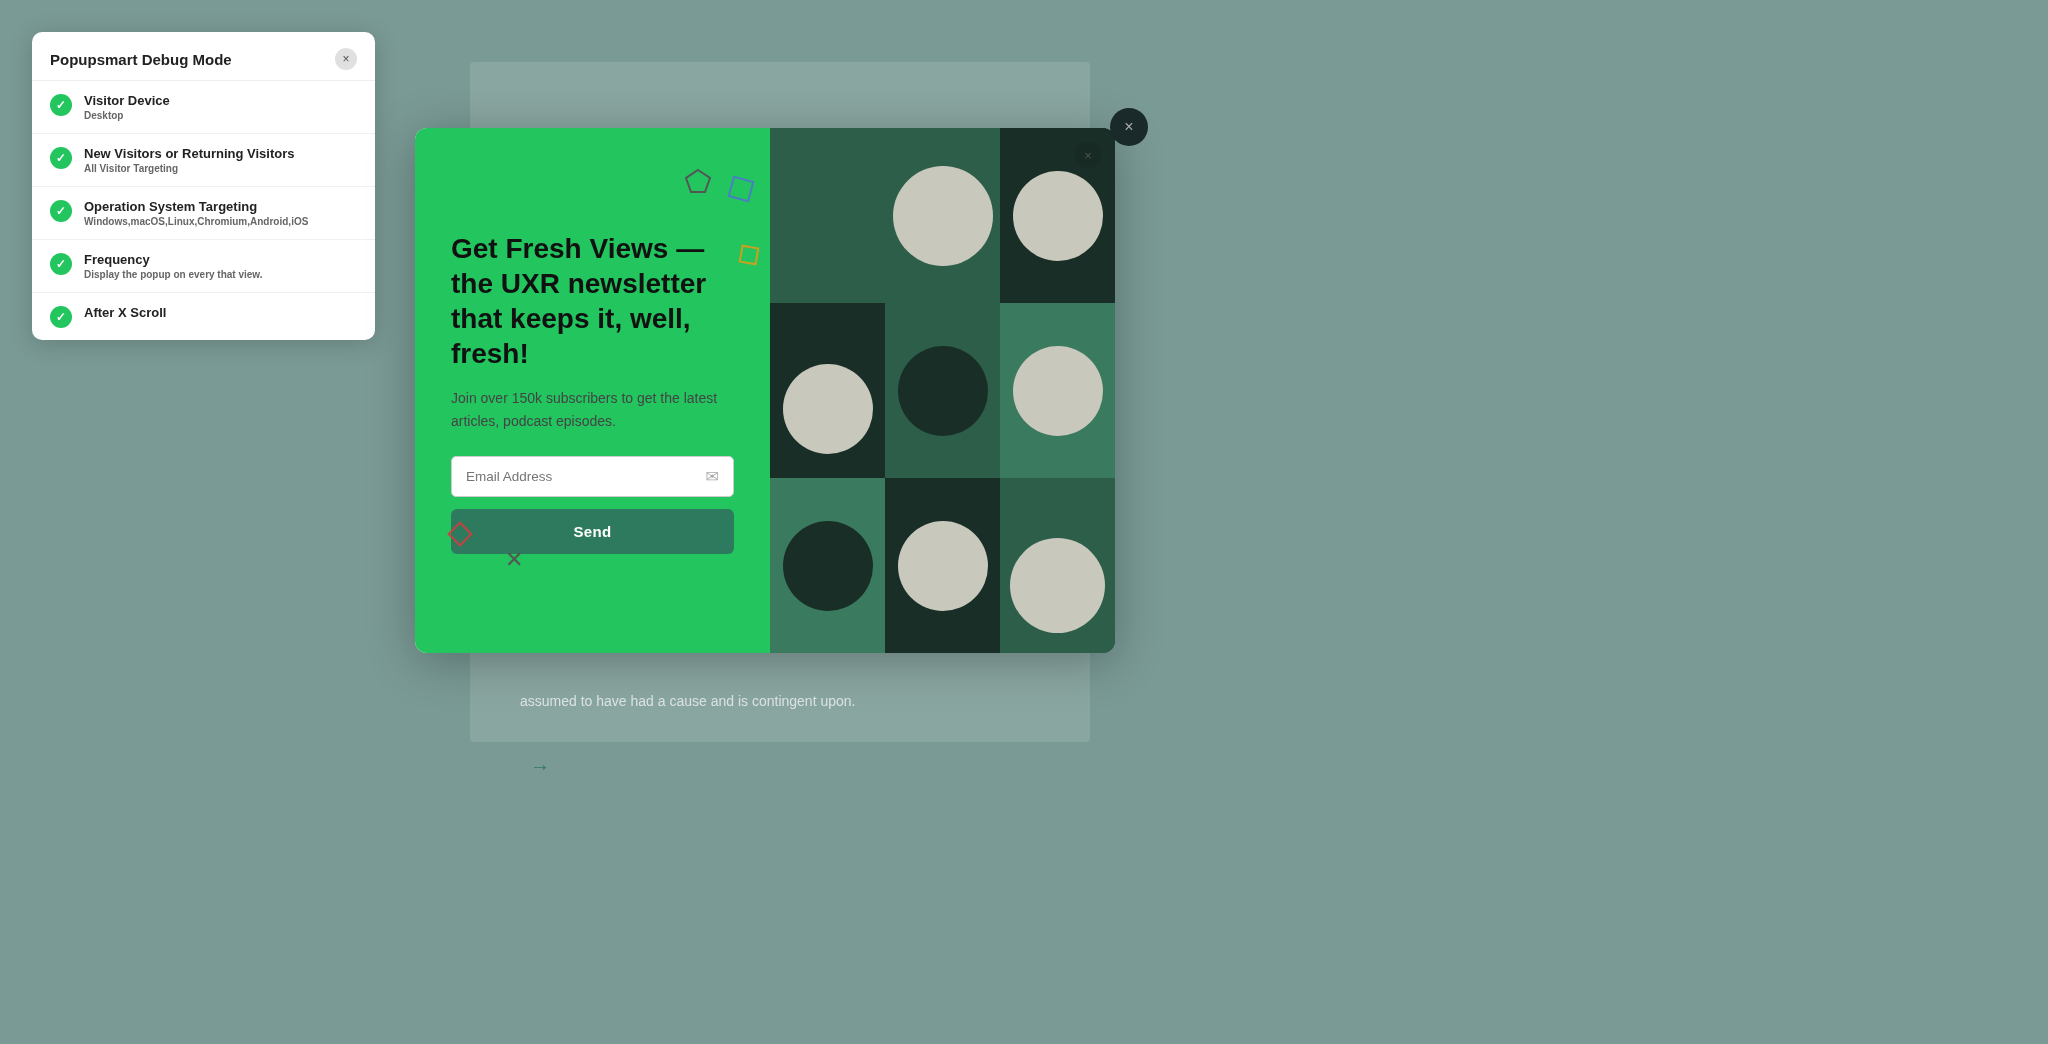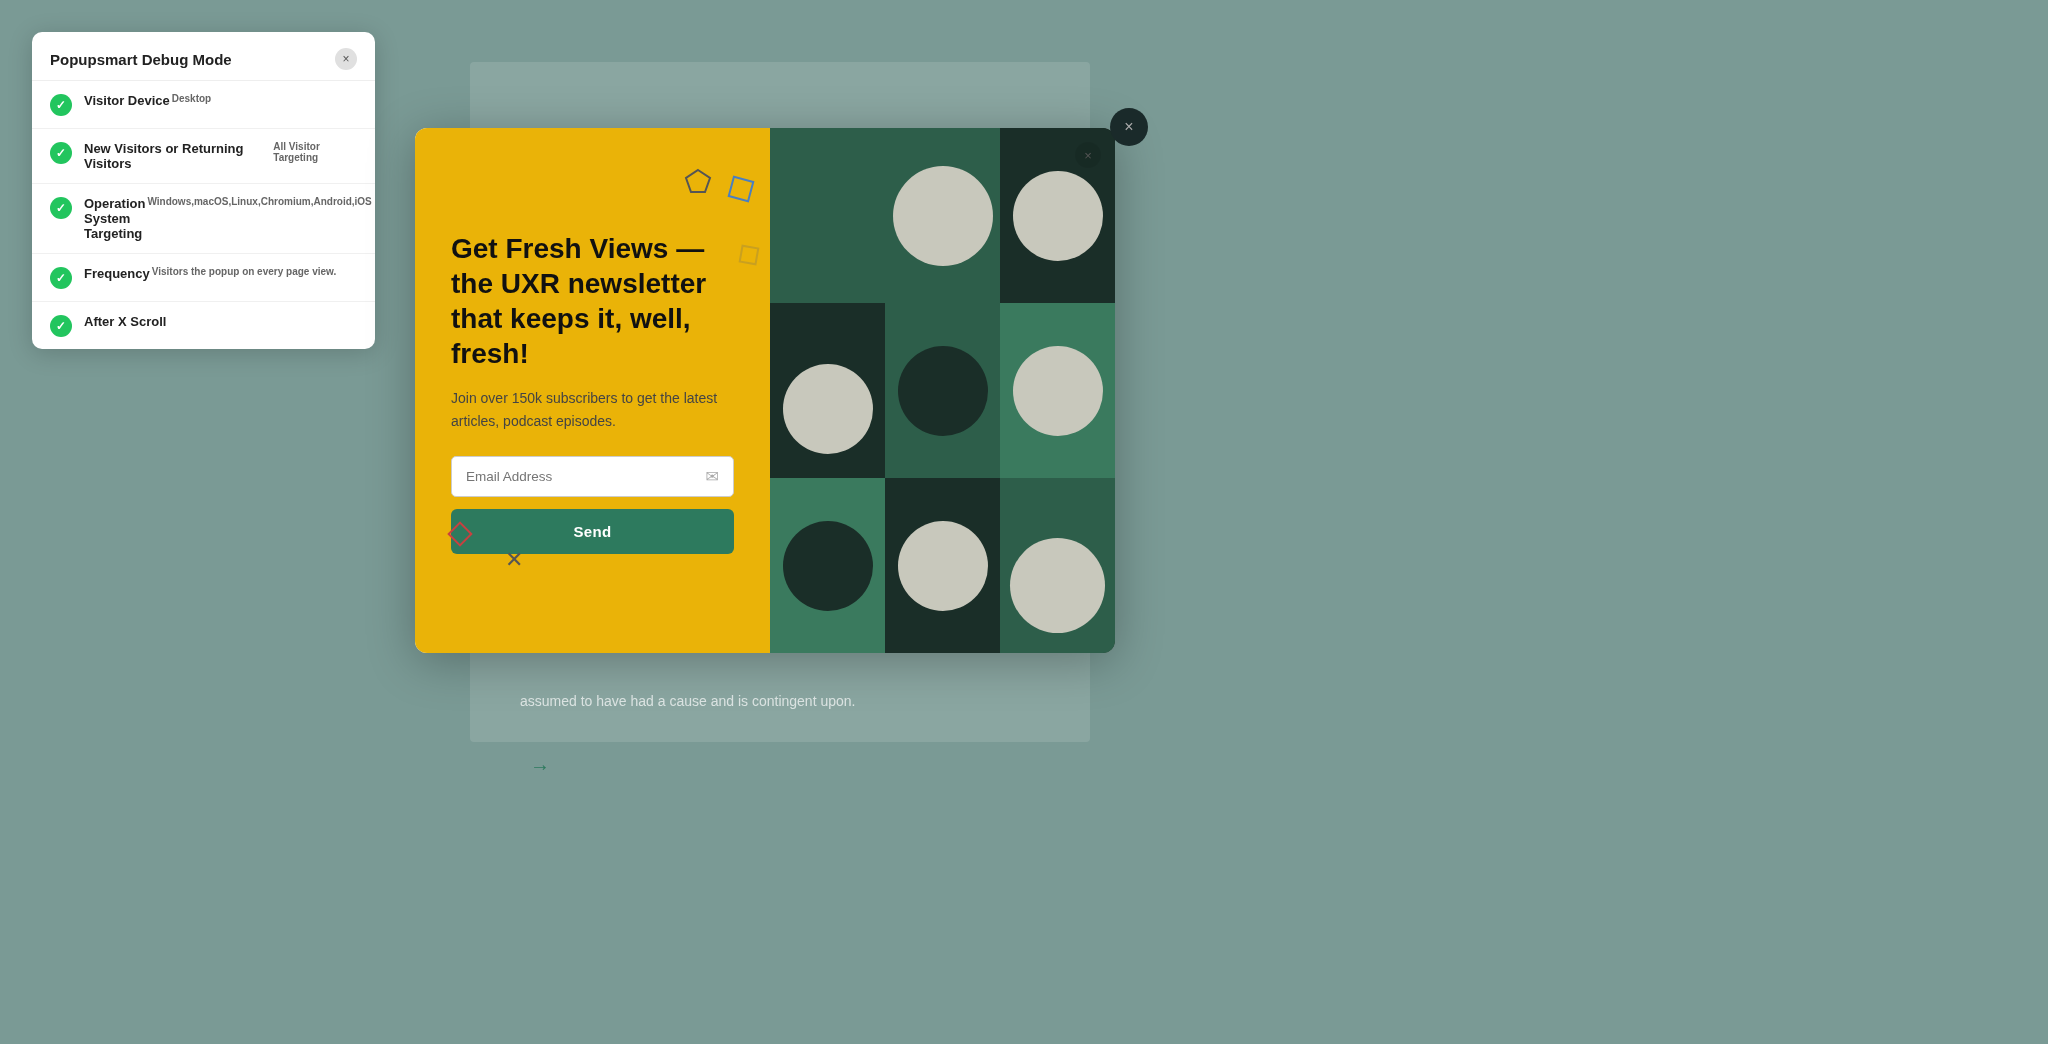--- a/index.html
+++ b/index.html
@@ -91,20 +91,21 @@
 
     .check-icon::after {
       content: '✓';
       color: white;
       font-size: 12px;
       font-weight: 700;
     }
 
     .debug-item-text {
       display: flex;
+      flex-direction: column;
       gap: 2px;
     }
 
     .debug-item-label {
       font-size: 13px;
       font-weight: 600;
       color: #222;
     }
 
     .debug-item-value {
@@ -166,21 +167,21 @@
     }
 
     
     .modal-left {
       flex: 0 0 355px;
       padding: 40px 36px 36px 36px;
       display: flex;
       flex-direction: column;
       justify-content: center;
       position: relative;
-      background: #eab308;
+      background: #22c55e;
     }
 
     .modal-headline {
       font-size: 28px;
       font-weight: 800;
       color: #111;
       line-height: 1.25;
       margin-bottom: 16px;
     }
 
@@ -455,21 +456,21 @@
       <div class="debug-item-text">
         <span class="debug-item-label">Operation System Targeting</span>
         <span class="debug-item-value">Windows,macOS,Linux,Chromium,Android,iOS</span>
       </div>
     </div>
 
     <div class="debug-item">
       <div class="check-icon"></div>
       <div class="debug-item-text">
         <span class="debug-item-label">Frequency</span>
-        <span class="debug-item-value">Visitors the popup on every page view.</span>
+        <span class="debug-item-value">Display the popup on every that view.</span>
       </div>
     </div>
 
     <div class="debug-item">
       <div class="check-icon"></div>
       <div class="debug-item-text">
         <span class="debug-item-label">After X Scroll</span>
         <span class="debug-item-value"></span>
       </div>
     </div>

